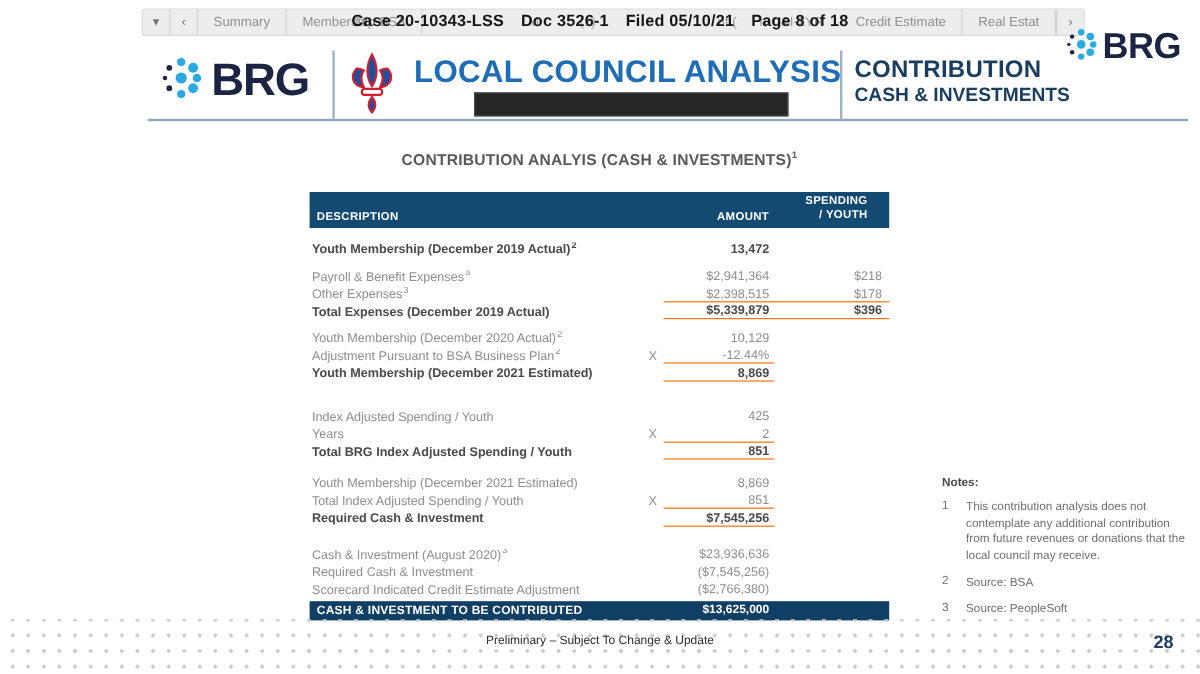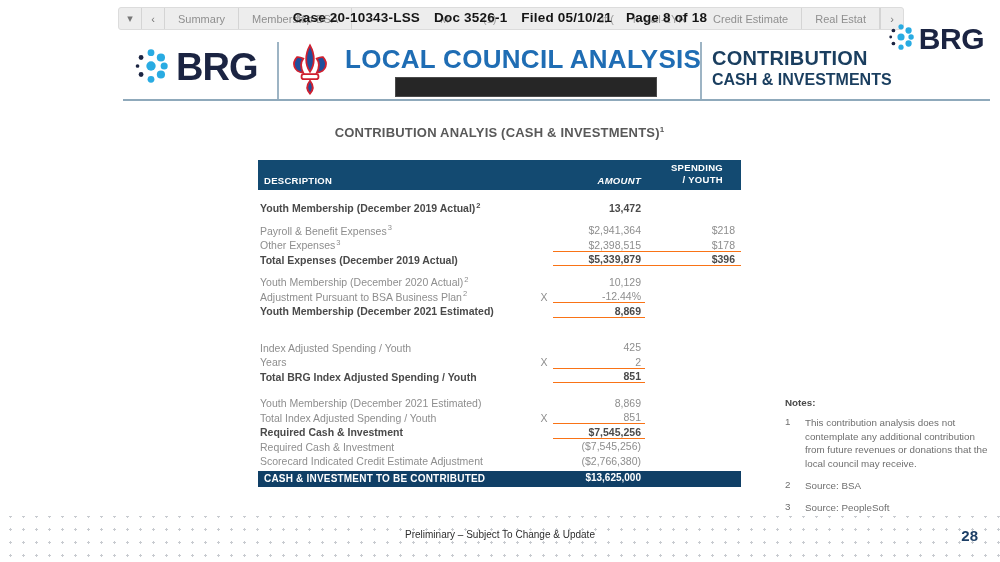--- a/index.html
+++ b/index.html
@@ -45,21 +45,21 @@
   .hr2 { font-size:16px; font-weight:bold; }
 
   
   .table-title { position:absolute; left:258px; top:125px; width:483px; text-align:center;
                  font-size:13px; font-weight:bold; color:#595959; letter-spacing:0.2px; }
   .table-title sup { font-size:8px; }
   .fin { position:absolute; left:258px; top:160px; width:483px; font-size:10.5px; color:#8e8e8e; }
   .thead { background:#134a71; color:#fff; height:30px; display:flex; align-items:flex-end;
            padding-bottom:4px; box-sizing:border-box; font-weight:bold; font-size:9.5px; letter-spacing:0.3px; }
   .h-desc { flex:1; padding-left:6px; }
-  .h-amt  { width:92px; text-align:right; padding-right:4px; box-sizing:border-box;font-style:italic; }
+  .h-amt  { width:92px; text-align:right; padding-right:4px; box-sizing:border-box; }
   .h-sp   { width:96px; text-align:right; padding-right:18px; box-sizing:border-box; line-height:1.25; }
   .row { display:flex; height:14.5px; align-items:center; }
   .lab { flex:1; padding-left:2px; white-space:nowrap; overflow:hidden; }
   .op  { width:18px; text-align:center; }
   .amt { width:92px; text-align:right; padding-right:4px; box-sizing:border-box; height:13px; }
   .sp  { width:96px; text-align:right; padding-right:6px; box-sizing:border-box; height:13px; }
   .row sup { font-size:7.5px; line-height:0; margin-left:1px; }
   .bold { color:#4a4a4a; font-weight:bold; }
   .ul { border-bottom:1px solid #f97316; }
   .g8  { margin-top:8px; }  .g11 { margin-top:11px; } .g12 { margin-top:12px; }
@@ -247,20 +247,26 @@
       <span class="op">X</span>
       <span class="amt ul">851</span>
       <span class="sp"></span>
     </div>
     <div class="row bold">
       <span class="lab"><span>Required Cash &amp; Investment</span><sup></sup></span>
       <span class="op"></span>
       <span class="amt ul">$7,545,256</span>
       <span class="sp"></span>
     </div>
+    <div class="row g16">
+      <span class="lab"><span>Cash &amp; Investment (August 2020)</span><sup>3</sup></span>
+      <span class="op"></span>
+      <span class="amt">$23,936,636</span>
+      <span class="sp"></span>
+    </div>
     <div class="row">
       <span class="lab"><span>Required Cash &amp; Investment</span><sup></sup></span>
       <span class="op"></span>
       <span class="amt">($7,545,256)</span>
       <span class="sp"></span>
     </div>
     <div class="row">
       <span class="lab"><span>Scorecard Indicated Credit Estimate Adjustment</span><sup></sup></span>
       <span class="op"></span>
       <span class="amt">($2,766,380)</span>

